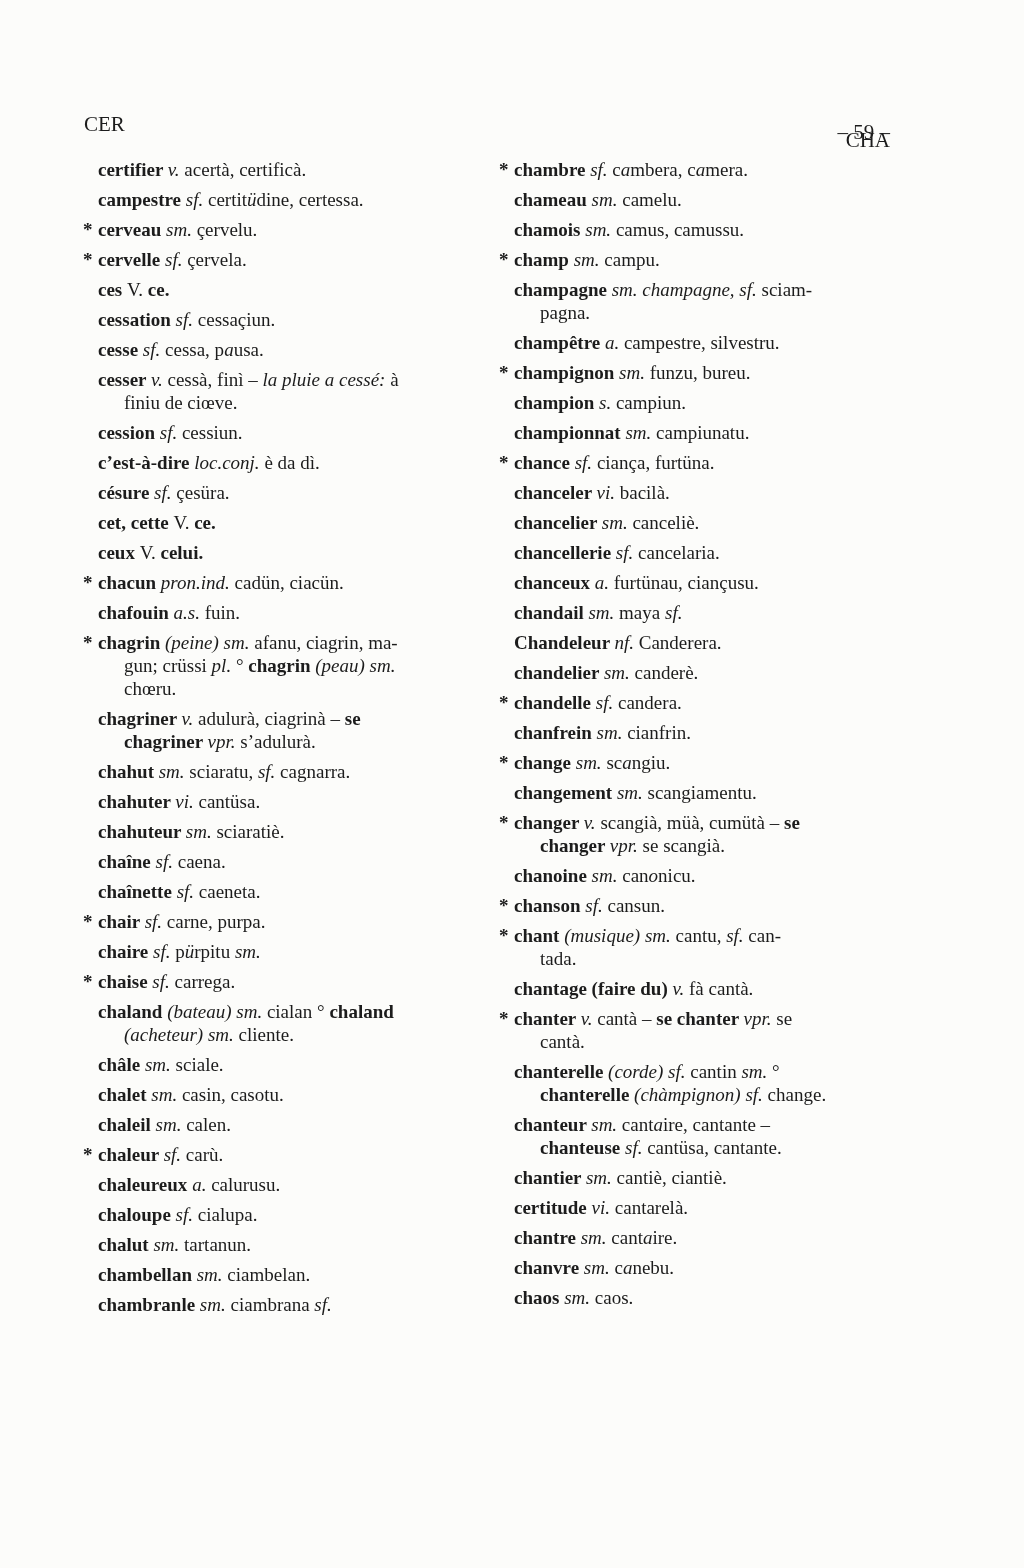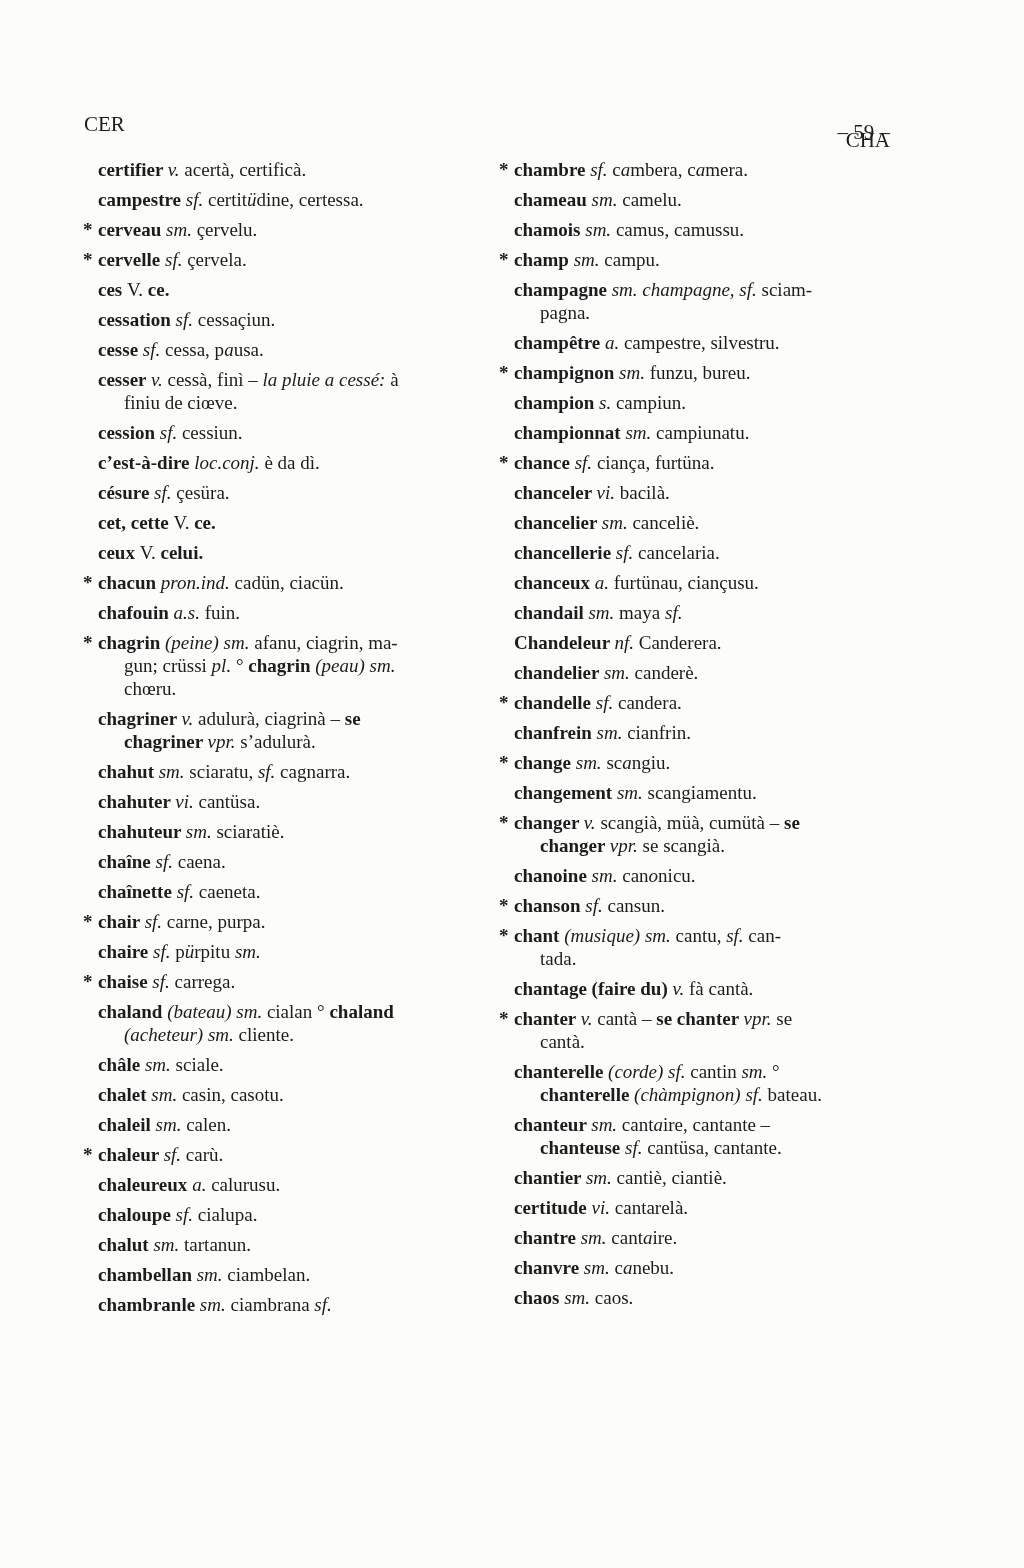--- a/index.html
+++ b/index.html
@@ -120,20 +120,20 @@
     <div class="entry"><span class="star">*</span><span class="seg-b">chandelle </span><span class="seg-i">sf.</span><span class="seg-r"> candera.</span></div>
     <div class="entry"><span class="seg-b">chanfrein </span><span class="seg-i">sm.</span><span class="seg-r"> cianfrin.</span></div>
     <div class="entry"><span class="star">*</span><span class="seg-b">change </span><span class="seg-i">sm.</span><span class="seg-r"> sc</span><span class="seg-i">a</span><span class="seg-r">ngiu.</span></div>
     <div class="entry"><span class="seg-b">changement </span><span class="seg-i">sm.</span><span class="seg-r"> scangiamentu.</span></div>
     <div class="entry"><span class="star">*</span><span class="seg-b">changer </span><span class="seg-i">v.</span><span class="seg-r"> scangià, müà, cumütà – </span><span class="seg-b">se</span><br><span class="seg-b">changer </span><span class="seg-i">vpr.</span><span class="seg-r"> se scangià.</span></div>
     <div class="entry"><span class="seg-b">chanoine </span><span class="seg-i">sm.</span><span class="seg-r"> can</span><span class="seg-i">o</span><span class="seg-r">nicu.</span></div>
     <div class="entry"><span class="star">*</span><span class="seg-b">chanson </span><span class="seg-i">sf.</span><span class="seg-r"> cansun.</span></div>
     <div class="entry"><span class="star">*</span><span class="seg-b">chant </span><span class="seg-i">(musique) sm.</span><span class="seg-r"> cantu, </span><span class="seg-i">sf.</span><span class="seg-r"> can-</span><br><span class="seg-r">tada.</span></div>
     <div class="entry"><span class="seg-b">chantage (faire du) </span><span class="seg-i">v.</span><span class="seg-r"> fà cantà.</span></div>
     <div class="entry"><span class="star">*</span><span class="seg-b">chanter </span><span class="seg-i">v.</span><span class="seg-r"> cantà – </span><span class="seg-b">se chanter </span><span class="seg-i">vpr.</span><span class="seg-r"> se</span><br><span class="seg-r">cantà.</span></div>
-    <div class="entry"><span class="seg-b">chanterelle </span><span class="seg-i">(corde) sf.</span><span class="seg-r"> cantin </span><span class="seg-i">sm.</span><span class="seg-r"> °</span><br><span class="seg-b">chanterelle </span><span class="seg-i">(chàmpignon) sf.</span><span class="seg-r"> bateau.</span></div>
+    <div class="entry"><span class="seg-b">chanterelle </span><span class="seg-i">(corde) sf.</span><span class="seg-r"> cantin </span><span class="seg-i">sm.</span><span class="seg-r"> °</span><br><span class="seg-b">chanterelle </span><span class="seg-i">(chàmpignon) sf.</span><span class="seg-r"> change.</span></div>
     <div class="entry"><span class="seg-b">chanteur </span><span class="seg-i">sm.</span><span class="seg-r"> cant</span><span class="seg-i">a</span><span class="seg-r">ire, cantante –</span><br><span class="seg-b">chanteuse </span><span class="seg-i">sf.</span><span class="seg-r"> cantüsa, cantante.</span></div>
     <div class="entry"><span class="seg-b">chantier </span><span class="seg-i">sm.</span><span class="seg-r"> cantiè, ciantiè.</span></div>
     <div class="entry"><span class="seg-b">certitude </span><span class="seg-i">vi.</span><span class="seg-r"> cantarelà.</span></div>
     <div class="entry"><span class="seg-b">chantre </span><span class="seg-i">sm.</span><span class="seg-r"> cant</span><span class="seg-i">a</span><span class="seg-r">ire.</span></div>
     <div class="entry"><span class="seg-b">chanvre </span><span class="seg-i">sm.</span><span class="seg-r"> c</span><span class="seg-i">a</span><span class="seg-r">nebu.</span></div>
     <div class="entry"><span class="seg-b">chaos </span><span class="seg-i">sm.</span><span class="seg-r"> caos.</span></div>
   </div>
 
 </body></html>

